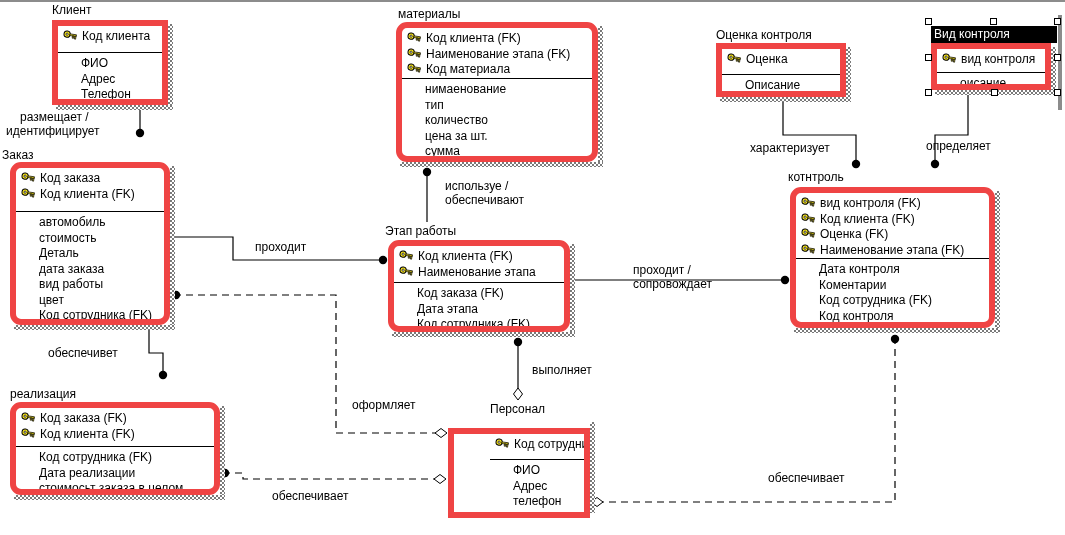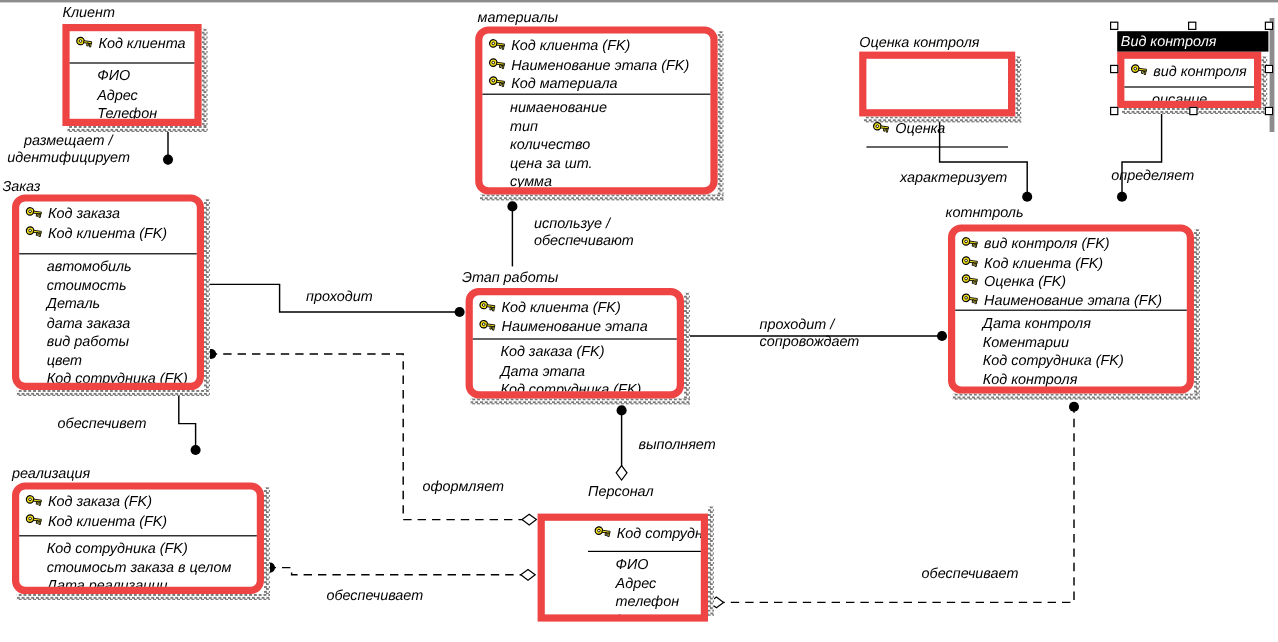--- a/index.html
+++ b/index.html
@@ -1,18 +1,18 @@
 <!DOCTYPE html>
 <html><head>
 <meta charset="utf-8">
 <style>
   html,body{margin:0;padding:0}
   body{width:1065px;height:535px;background:#fff;position:relative;overflow:hidden;
        font-family:"Liberation Sans",sans-serif;font-size:12px;color:#000;}
-  #canvas{position:absolute;left:0;top:0;width:1065px;height:535px;font-style:italic;}
+  #canvas{position:absolute;left:0;top:0;width:1065px;height:535px;}
   svg.wires{position:absolute;left:0;top:0;z-index:1;}
   svg.wires polyline{fill:none;stroke:#000;stroke-width:1.2;pointer-events:visibleStroke;}
   .ent-title{position:absolute;z-index:3;white-space:nowrap;line-height:14px;}
   .ent-box{position:absolute;background:#fff;border:6px solid #ef4444;box-sizing:border-box;
            display:flex;flex-direction:column;z-index:2;}
   .ent-box.rounded{border-radius:11px;}
   .keys{flex:none;box-sizing:border-box;padding:3px 2px 0 5px;overflow:hidden;}
   .attrs{flex:1;border-top:1px solid #000;box-sizing:border-box;padding:3px 2px 0 23px;overflow:hidden;}
   .row{line-height:15.5px;white-space:nowrap;}
   .krow{display:flex;align-items:center;gap:5px;}
@@ -169,21 +169,21 @@
         <div class="row">тип</div>
         <div class="row">количество</div>
         <div class="row">цена за шт.</div>
         <div class="row">сумма</div>
       </div>
     </div>
     <div class="shadow-r" style="left: 846px; top: 47px; width: 5px; height: 55px;"></div>
     <div class="shadow-b" style="left: 720px; top: 97px; width: 131px; height: 5px;"></div>
     <div class="ent-title" style="left: 716px; top: 28px;">Оценка контроля</div>
     <div class="ent-box" style="left: 716px; top: 43px; width: 130px; height: 54px;">
-      <div class="keys" style="height: 25px; margin-top: 48px;">
+      <div class="keys" style="height: 25px;">
         <div class="row krow">
           <span><svg width="14" height="10" viewBox="0 0 14 10" aria-hidden="true">
               <g transform="rotate(8 7 5)">
                 <circle cx="4" cy="4.6" r="3.1" fill="#f4e21d" stroke="#000" stroke-width="1"></circle>
                 <circle cx="4" cy="4.6" r="1.1" fill="#fff" stroke="#000" stroke-width="0.7"></circle>
                 <rect x="6.8" y="3.9" width="6.6" height="1.7" fill="#f4e21d" stroke="#000" stroke-width="0.7"></rect>
                 <rect x="9.6" y="5.4" width="1.3" height="2.4" fill="#f4e21d" stroke="#000" stroke-width="0.7"></rect>
                 <rect x="11.9" y="5.4" width="1.2" height="3" fill="#f4e21d" stroke="#000" stroke-width="0.7"></rect>
               </g>
             </svg></span>
@@ -346,22 +346,22 @@
                 <rect x="6.8" y="3.9" width="6.6" height="1.7" fill="#f4e21d" stroke="#000" stroke-width="0.7"></rect>
                 <rect x="9.6" y="5.4" width="1.3" height="2.4" fill="#f4e21d" stroke="#000" stroke-width="0.7"></rect>
                 <rect x="11.9" y="5.4" width="1.2" height="3" fill="#f4e21d" stroke="#000" stroke-width="0.7"></rect>
               </g>
             </svg></span>
           <span>Код клиента (FK)</span>
         </div>
       </div>
       <div class="attrs">
         <div class="row">Код сотрудника (FK)</div>
+        <div class="row">Дата реализации</div>
         <div class="row">стоимосьт заказа в целом</div>
-        <div class="row">Дата реализации</div>
       </div>
     </div>
     <div class="shadow-r" style="left: 590px; top: 422px; width: 5px; height: 91px;"></div>
     <div class="shadow-b" style="left: 452px; top: 508px; width: 143px; height: 5px;"></div>
     <div class="ent-title" style="left: 451px; top: 402px; margin-left: 39px;">Персонал</div>
     <div class="ent-box" style="left: 448px; top: 428px; width: 142px; height: 90px; padding-left: 36px;">
       <div class="keys" style="height: 25px;">
         <div class="row krow">
           <span><svg width="14" height="10" viewBox="0 0 14 10" aria-hidden="true">
               <g transform="rotate(8 7 5)">

